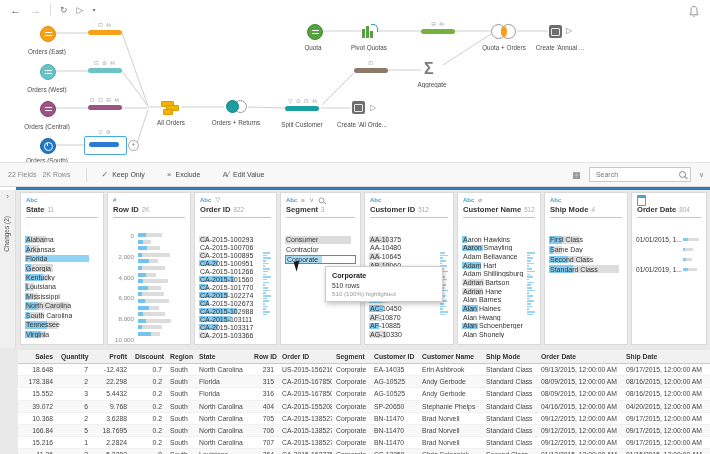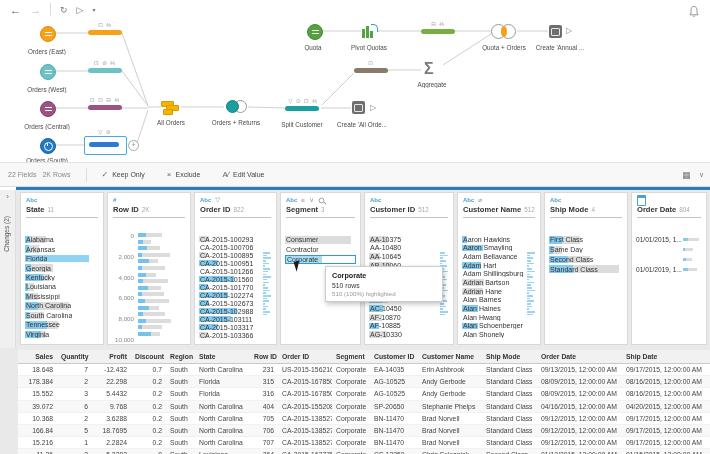--- a/index.html
+++ b/index.html
@@ -245,20 +245,24 @@
   <span class="tbtn">
     <span class="ic">×</span>
     <span>Exclude</span>
   </span>
   <span class="tbtn">
     <span class="ic">A∕</span>
     <span>Edit Value</span>
   </span>
   <span class="right">
     <span class="gridic">▦</span>
+    <span class="searchbox">
+      <input placeholder="Search" style="">
+      <span class="mag"></span>
+    </span>
     <span class="chev">∨</span>
   </span>
 </div>
 <div class="bluebar"></div>
 
 <div class="vstrip">
   <span class="ch">›</span>
   <span class="vrot">Changes (2)</span>
 </div>
 

